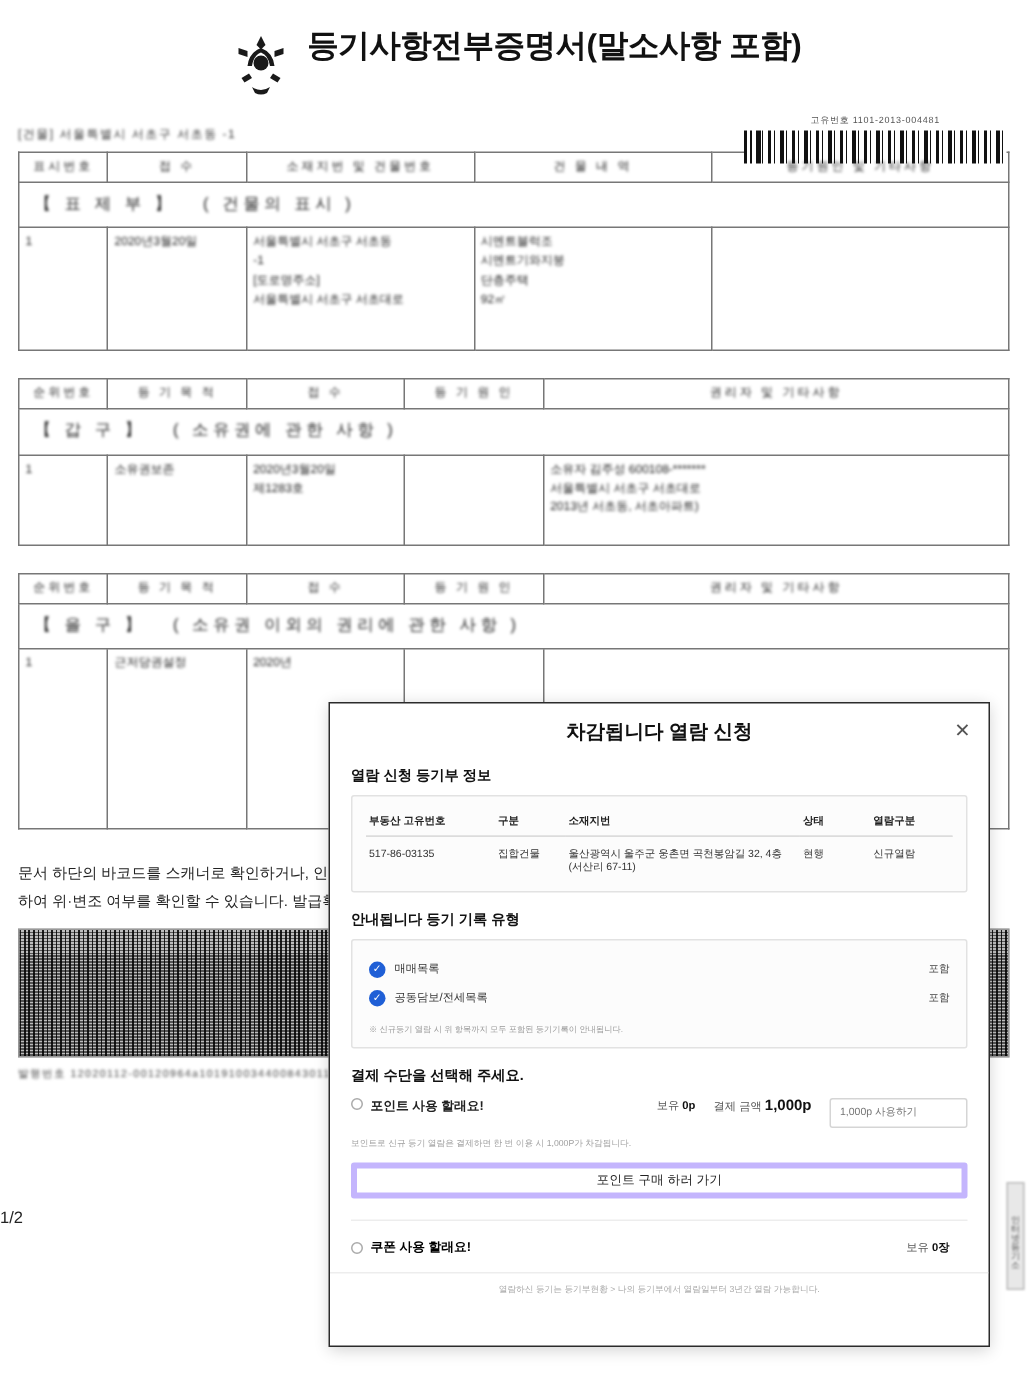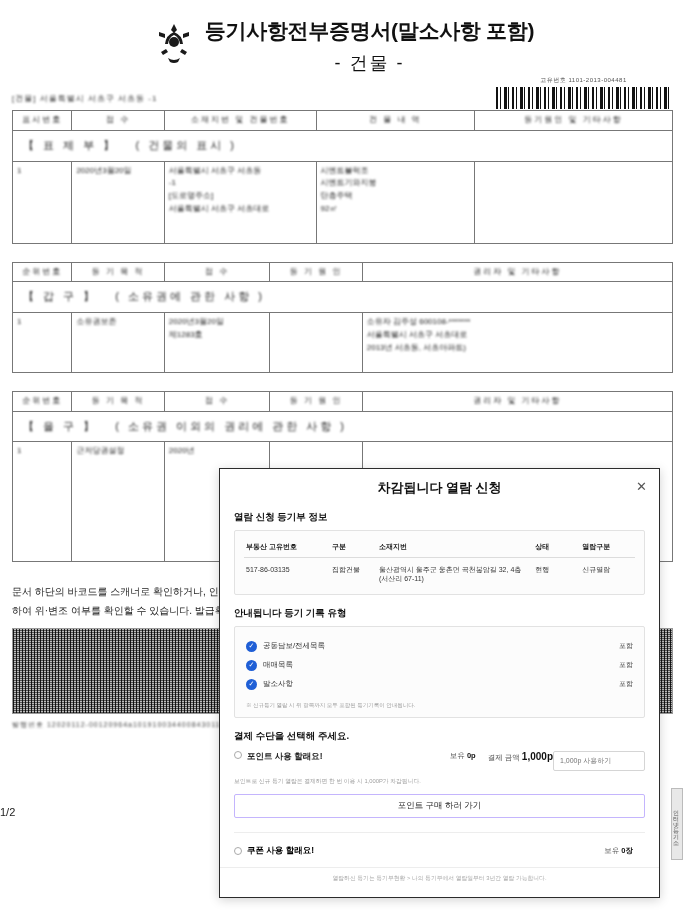--- a/index.html
+++ b/index.html
@@ -285,21 +285,21 @@
   .pay-spacer { flex: 1; }
   .pay-hold {
     font-size: 7.5px;
     color: #555;
     margin-right: 12px;
   }
   .pay-hold b { color: #111; }
   .pay-amount {
     font-size: 7.5px;
     color: #555;
-    margin-right: 0;
+    margin-right: 12px;
   }
   .pay-amount b { color: #111; font-size: 10px; }
   .point-input {
     width: 92px;
     height: 20px;
     border: 1px solid #d5d5d5;
     background: #fff;
     font-size: 7px;
     color: #bbb;
     padding: 0 6px;
@@ -308,21 +308,21 @@
   }
   .pay-note {
     font-size: 5.8px;
     color: #a0a0a0;
     margin-top: 6px;
   }
   .buy-btn {
     margin-top: 8px;
     width: 100%;
     height: 24px;
-    border: 1px solid #c4b5fd;
+    border: 4px solid #c4b5fd;
     background: #fff;
     font-size: 8.5px;
     color: #222;
     border-radius: 2px;
     cursor: pointer;
   }
   .coupon-row {
     display: flex;
     align-items: center;
     margin-top: 14px;
@@ -357,21 +357,20 @@
             <path d="M10 32 l5 -3 2 3 -5 3z"></path>
             <path d="M36 32 l-5 -3 -2 3 5 3z"></path>
             <path d="M17 38 q6 4 12 0 l-2 4 q-4 2 -8 0z"></path>
             <path d="M23 12 q-8 3 -9 12 l3 0 q1 -7 6 -9z"></path>
             <path d="M23 12 q8 3 9 12 l-3 0 q-1 -7 -6 -9z"></path>
           </g>
         </svg>
       </div>
       <div class="doc-title-wrap">
         <div class="doc-title">등기사항전부증명서(말소사항 포함)</div>
-        <div class="doc-subtitle">- 건물 -</div>
       </div>
     </div>
 
     <div class="barcode-block">
       <div class="barcode-label">고유번호 1101-2013-004481</div>
       <div class="barcode"></div>
     </div>
 
     <div class="addr-line">[건물] 서울특별시 서초구 서초동     -1</div>
 
@@ -515,35 +514,30 @@
           </tbody>
         </table>
       </div>
 
       <div class="sec-h" style="margin-top:12px">안내됩니다 등기 기록 유형</div>
       <div class="panel">
         <div class="doc-type-list">
 
           <div class="doc-type-row">
             <span class="chk">✓</span>
+            <span class="doc-type-label">매매목록</span>
+            <span class="doc-type-right">포함</span>
+          </div>
+
+          <div class="doc-type-row">
+            <span class="chk">✓</span>
             <span class="doc-type-label">공동담보/전세목록</span>
             <span class="doc-type-right">포함</span>
           </div>
 
-          <div class="doc-type-row">
-            <span class="chk">✓</span>
-            <span class="doc-type-label">매매목록</span>
-            <span class="doc-type-right">포함</span>
-          </div>
-
-          <div class="doc-type-row">
-            <span class="chk">✓</span>
-            <span class="doc-type-label">말소사항</span>
-            <span class="doc-type-right">포함</span>
-          </div>
 
         </div>
         <div class="fineprint">※ 신규등기 열람 시 위 항목까지 모두 포함된 등기기록이 안내됩니다.</div>
       </div>
 
       <div class="pay-sec">
         <div class="sec-h">결제 수단을 선택해 주세요.</div>
 
         <div class="pay-row">
           <span class="radio"></span>

